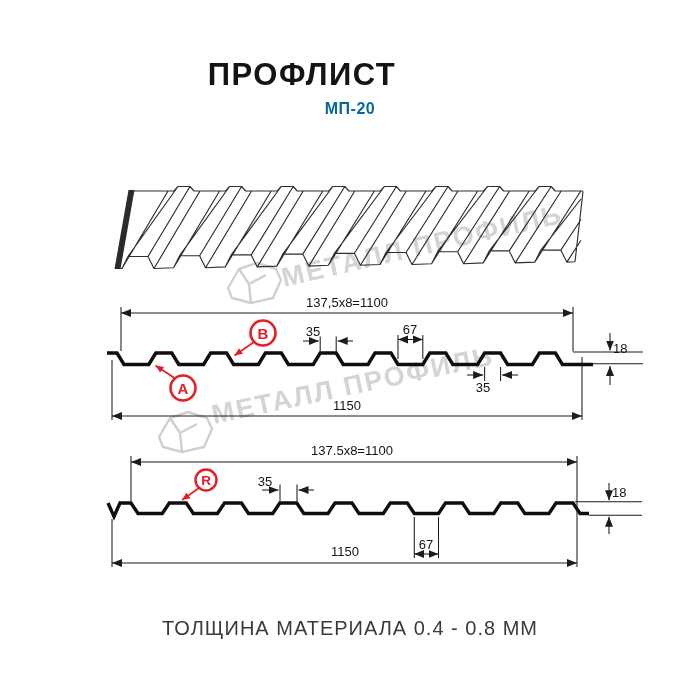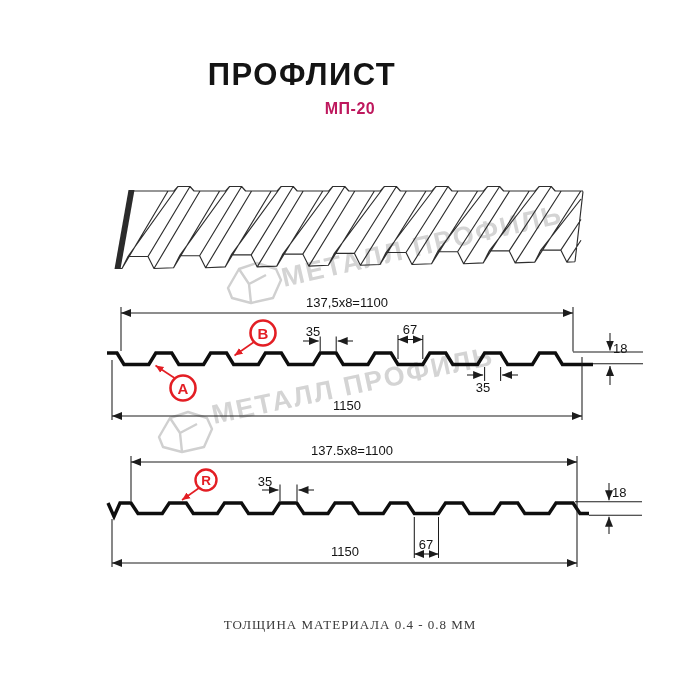--- a/index.html
+++ b/index.html
@@ -1,23 +1,23 @@
 <!DOCTYPE html>
 <html><head>
 <meta charset="utf-8">
 <style>
   html,body{margin:0;padding:0;background:#ffffff;}
   .stage{position:relative;width:700px;height:700px;background:#fff;overflow:hidden;
          font-family:"Liberation Sans",sans-serif;}
   .title{position:absolute;top:57px;left:0;width:604px;text-align:center;
          font-size:31px;font-weight:700;letter-spacing:1.5px;color:#141414;}
   .subtitle{position:absolute;top:100px;left:0;width:700px;text-align:center;
-         font-size:16px;font-weight:700;letter-spacing:.5px;color:#be185d;}
+         font-size:16px;font-weight:700;letter-spacing:.5px;color:#0369a1;}
   .footer{position:absolute;top:617px;left:0;width:700px;text-align:center;
-         font-size:13px;font-weight:400;letter-spacing:1px;color:#3a3a3a;font-family:Liberation Serif, serif;}
+         font-size:20px;font-weight:400;letter-spacing:1px;color:#3a3a3a;}
   svg{position:absolute;left:0;top:0;}
   .thin{stroke:#1c1c1c;stroke-width:1.05;fill:none;}
   .dim{stroke:#1c1c1c;stroke-width:1.05;fill:none;}
   .prof{stroke:#0e0e0e;stroke-width:3.4;fill:none;stroke-linejoin:miter;}
   .sheet{stroke:#2e2e2e;stroke-width:1.15;fill:none;stroke-linejoin:round;}
   .dimtxt{font-family:"Liberation Sans",sans-serif;font-size:13px;fill:#141414;}
   .wm{font-family:"Liberation Sans",sans-serif;font-size:27px;font-weight:700;
       letter-spacing:2px;fill:#d4d4d4;}
   .wmlogo{stroke:#d0d0d0;stroke-width:2.4;fill:none;stroke-linejoin:round;}
   .redc{stroke:#e31e24;fill:none;}

